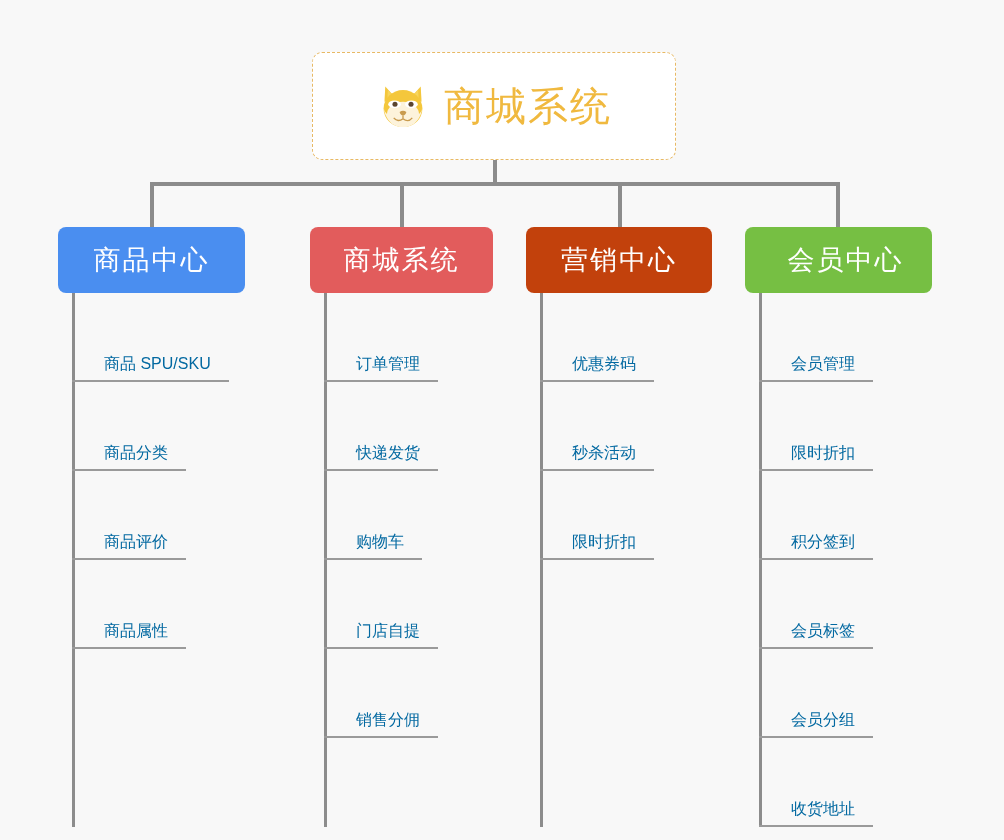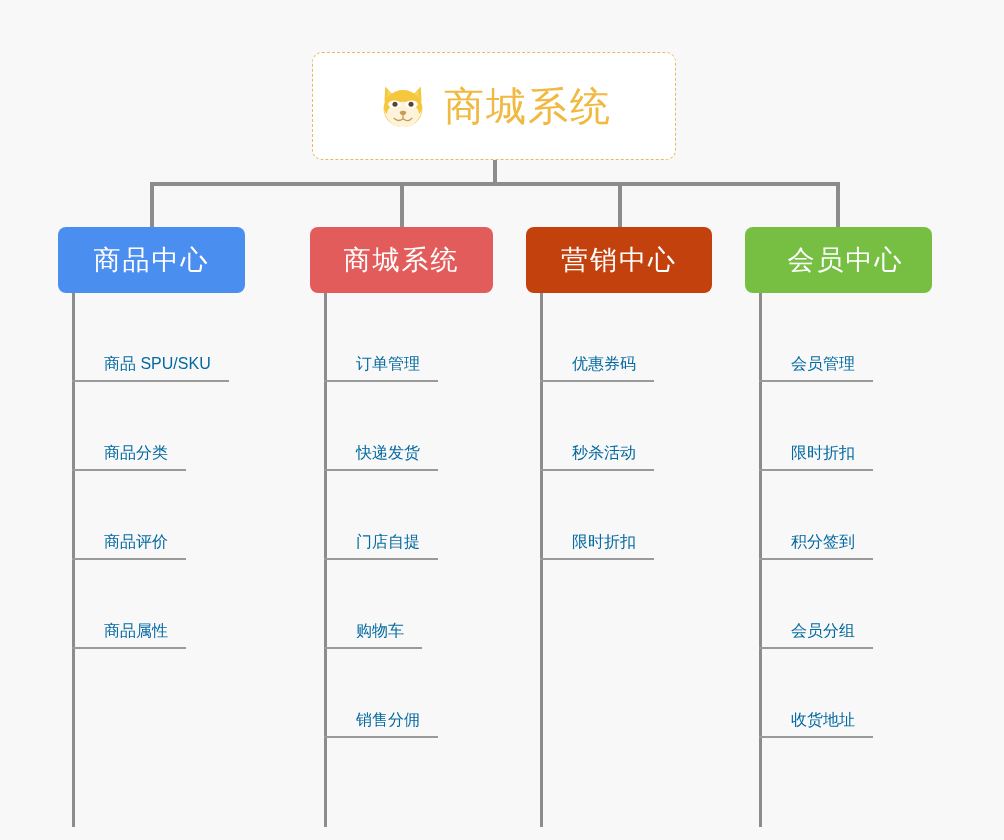--- a/index.html
+++ b/index.html
@@ -189,24 +189,24 @@
         </div>
         <div class="leaf-list">
           <div class="spine" style="height: 534px;"></div>
           <div class="leaf">
             <div class="leaf-inner"><span class="leaf-label">订单管理</span></div>
           </div>
           <div class="leaf">
             <div class="leaf-inner"><span class="leaf-label">快递发货</span></div>
           </div>
           <div class="leaf">
+            <div class="leaf-inner"><span class="leaf-label">购物车</span></div>
+          </div>
+          <div class="leaf">
             <div class="leaf-inner"><span class="leaf-label">门店自提</span></div>
-          </div>
-          <div class="leaf">
-            <div class="leaf-inner"><span class="leaf-label">购物车</span></div>
           </div>
           <div class="leaf">
             <div class="leaf-inner"><span class="leaf-label">销售分佣</span></div>
           </div>
         </div>
       </div>
       <div class="column" style="left: 526px; width: 186px;">
         <div class="cat-box" style="background: #c2410c; width: 186px;">
           <span class="cat-label">营销中心</span>
         </div>
@@ -232,20 +232,23 @@
           <div class="leaf">
             <div class="leaf-inner"><span class="leaf-label">会员管理</span></div>
           </div>
           <div class="leaf">
             <div class="leaf-inner"><span class="leaf-label">限时折扣</span></div>
           </div>
           <div class="leaf">
             <div class="leaf-inner"><span class="leaf-label">积分签到</span></div>
           </div>
           <div class="leaf">
+            <div class="leaf-inner"><span class="leaf-label">会员标签</span></div>
+          </div>
+          <div class="leaf">
             <div class="leaf-inner"><span class="leaf-label">会员分组</span></div>
           </div>
           <div class="leaf">
             <div class="leaf-inner"><span class="leaf-label">收货地址</span></div>
           </div>
         </div>
       </div>
     </div>
 
 </div>

